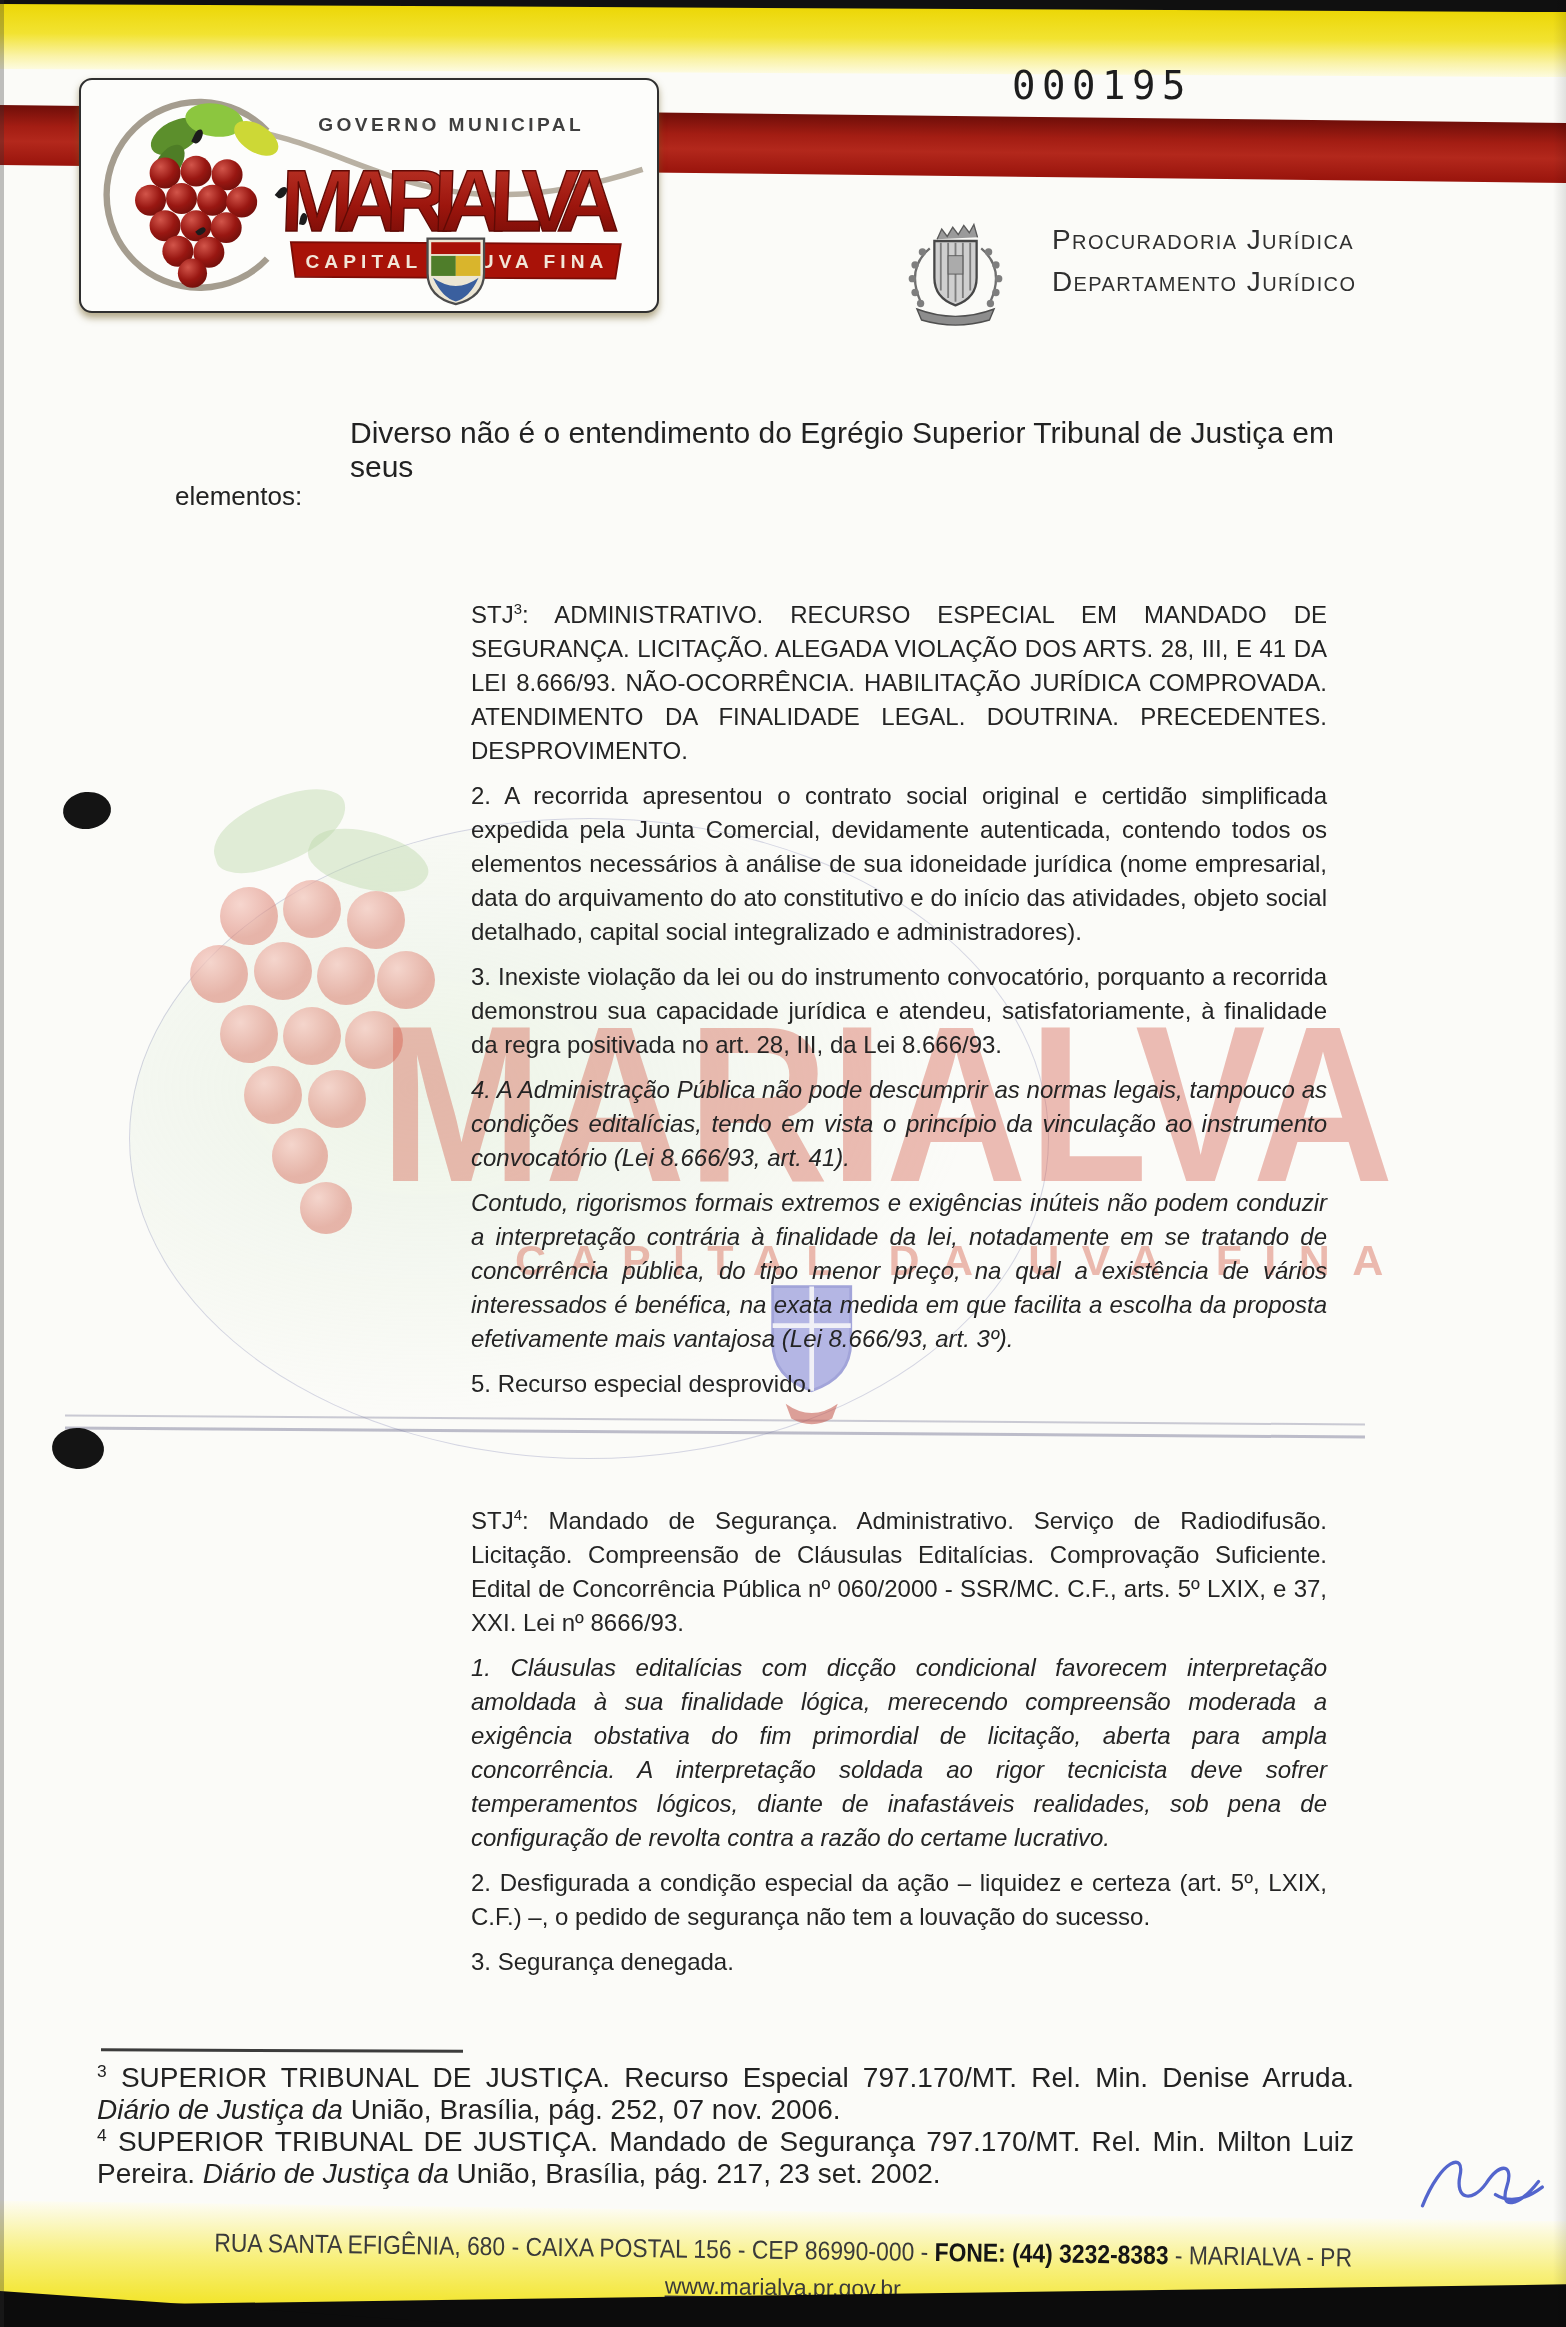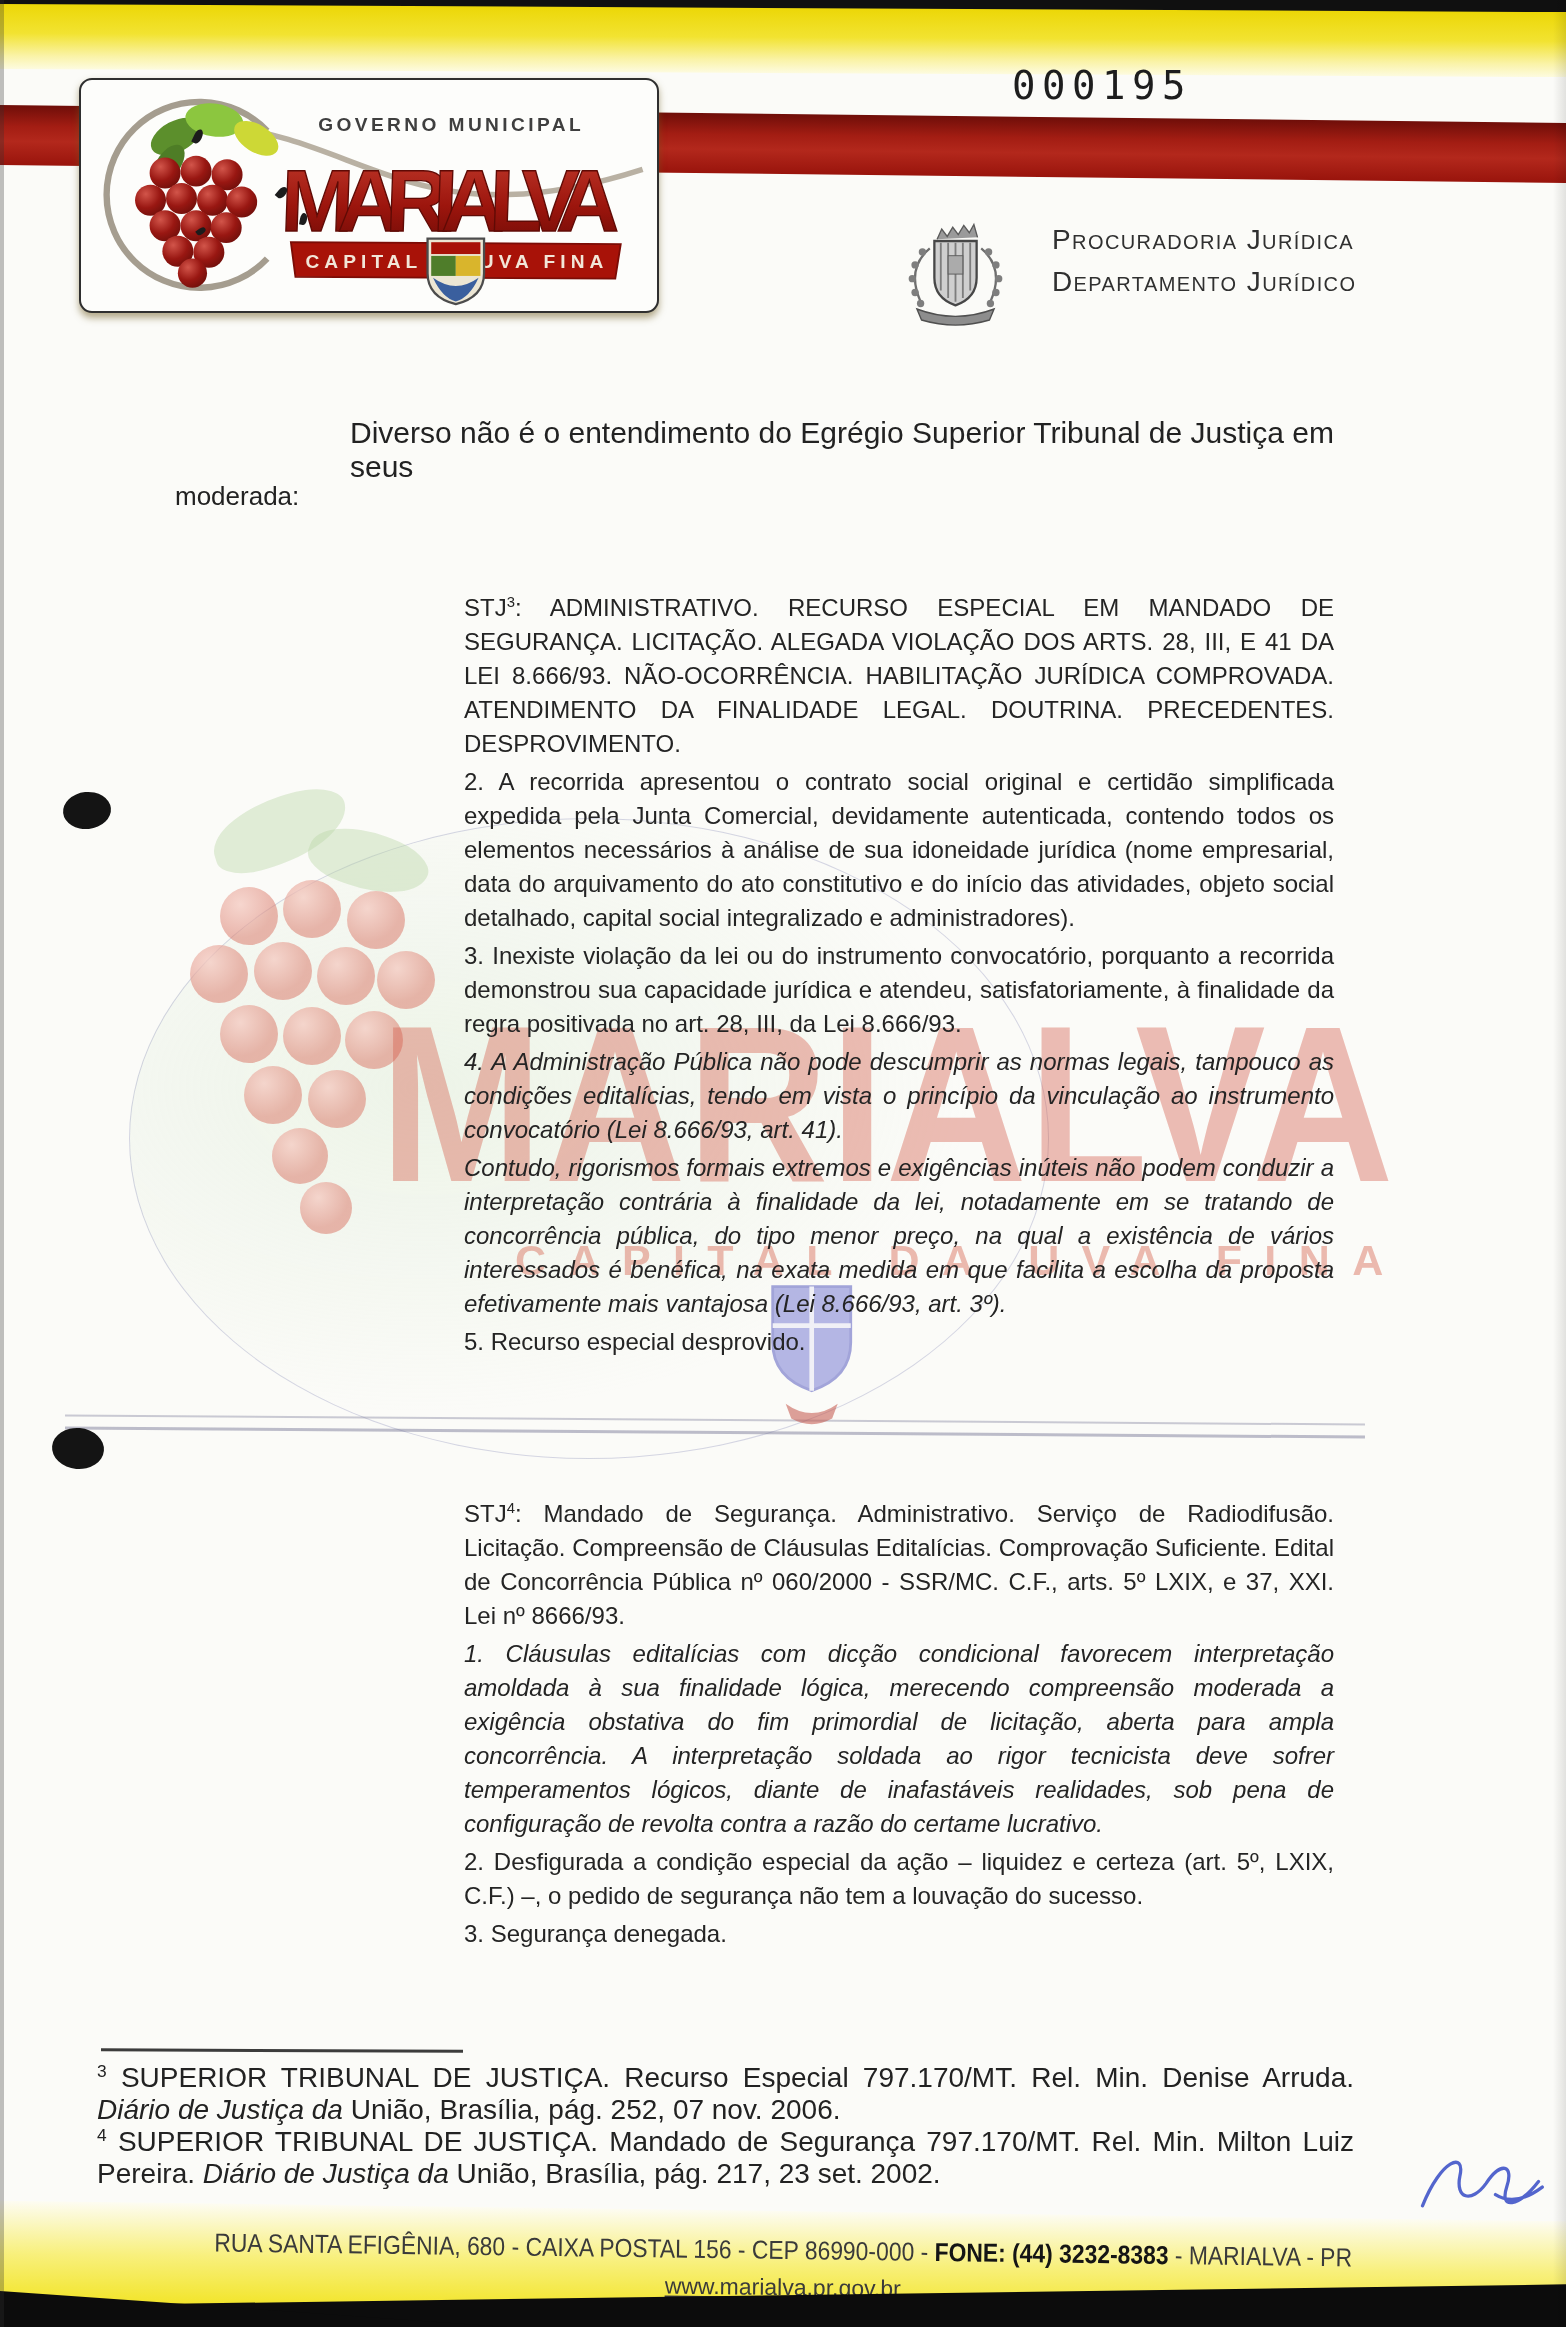--- a/index.html
+++ b/index.html
@@ -19,21 +19,21 @@
         font-size:39px;letter-spacing:6.5px;color:#1d1d1d;z-index:6;}
   
   .seal{position:absolute;left:882px;top:220px;z-index:6;}
   .dept{position:absolute;left:1052px;top:219px;z-index:6;font-variant:small-caps;
         font-size:28px;letter-spacing:1.4px;color:#303030;line-height:42px;}
   
   .intro-1{position:absolute;left:350px;top:416px;width:997px;font-size:30px;color:#222;z-index:4;}
   .intro-2{position:absolute;left:175px;top:481px;font-size:26px;color:#222;z-index:4;}
   .quote{position:absolute;left:420px;width:878px;font-size:24px;line-height:34px;
         text-align:justify;color:#242424;z-index:4;}
-  .quote p{margin:4px;}
+  .quote p{margin:11px;}
   .quote .it{font-style:italic;}
   .quote sup{font-size:62%;vertical-align:super;line-height:0;}
   .q1{top:563px;}
   .q2{top:1469px;}
   
   .wm{position:absolute;left:0;top:0;z-index:1;pointer-events:none;}
   .wm-ellipse{position:absolute;left:129px;top:818px;width:918px;height:639px;border-radius:50%;
         border:1.9px solid rgba(130,135,180,.32);
         background:radial-gradient(ellipse at 32% 42%,rgba(205,228,195,.30),rgba(205,228,195,0) 62%);}
   .wm-word{position:absolute;left:380px;top:977px;font-size:222px;font-weight:bold;white-space:nowrap;
@@ -189,21 +189,21 @@
     <svg class="signature" style="left:763px;top:1281px;position:absolute;opacity:.55;" width="103" height="158" viewBox="0 0 110 170">
       <path d="M10 6 h84 v60 q0 38 -42 52 q-42 -14 -42 -52 z" fill="#7b7fd4" stroke="#5a5ec0" stroke-width="3"></path>
       <path d="M52 6 v112 M10 48 h84" stroke="#e8e8f6" stroke-width="5" fill="none"></path>
       <path d="M24 132 q28 20 56 0 l-6 16 q-22 12 -44 0 z" fill="#c4554a"></path>
     </svg>
     <div class="stamp-line1"></div>
     <div class="stamp-line2"></div>
   </div>
 
   <div class="intro-1">Diverso não é o entendimento do Egrégio Superior Tribunal de Justiça em seus</div>
-  <div class="intro-2">moderada:</div>
+  <div class="intro-2">elementos:</div>
 
   <blockquote class="quote q1">
     <p><span>STJ</span><sup>3</sup><span>: ADMINISTRATIVO. RECURSO ESPECIAL EM MANDADO DE SEGURANÇA. LICITAÇÃO. ALEGADA VIOLAÇÃO DOS ARTS. 28, III, E 41 DA LEI 8.666/93. NÃO-OCORRÊNCIA. HABILITAÇÃO JURÍDICA COMPROVADA. ATENDIMENTO DA FINALIDADE LEGAL. DOUTRINA. PRECEDENTES. DESPROVIMENTO.</span></p>
     <p>2. A recorrida apresentou o contrato social original e certidão simplificada expedida pela Junta Comercial, devidamente autenticada, contendo todos os elementos necessários à análise de sua idoneidade jurídica (nome empresarial, data do arquivamento do ato constitutivo e do início das atividades, objeto social detalhado, capital social integralizado e administradores).</p>
     <p>3. Inexiste violação da lei ou do instrumento convocatório, porquanto a recorrida demonstrou sua capacidade jurídica e atendeu, satisfatoriamente, à finalidade da regra positivada no art. 28, III, da Lei 8.666/93.</p>
     <p class="it">4. A Administração Pública não pode descumprir as normas legais, tampouco as condições editalícias, tendo em vista o princípio da vinculação ao instrumento convocatório (Lei 8.666/93, art. 41).</p>
     <p class="it">Contudo, rigorismos formais extremos e exigências inúteis não podem conduzir a interpretação contrária à finalidade da lei, notadamente em se tratando de concorrência pública, do tipo menor preço, na qual a existência de vários interessados é benéfica, na exata medida em que facilita a escolha da proposta efetivamente mais vantajosa (Lei 8.666/93, art. 3º).</p>
     <p>5. Recurso especial desprovido.</p>
   </blockquote>
 

